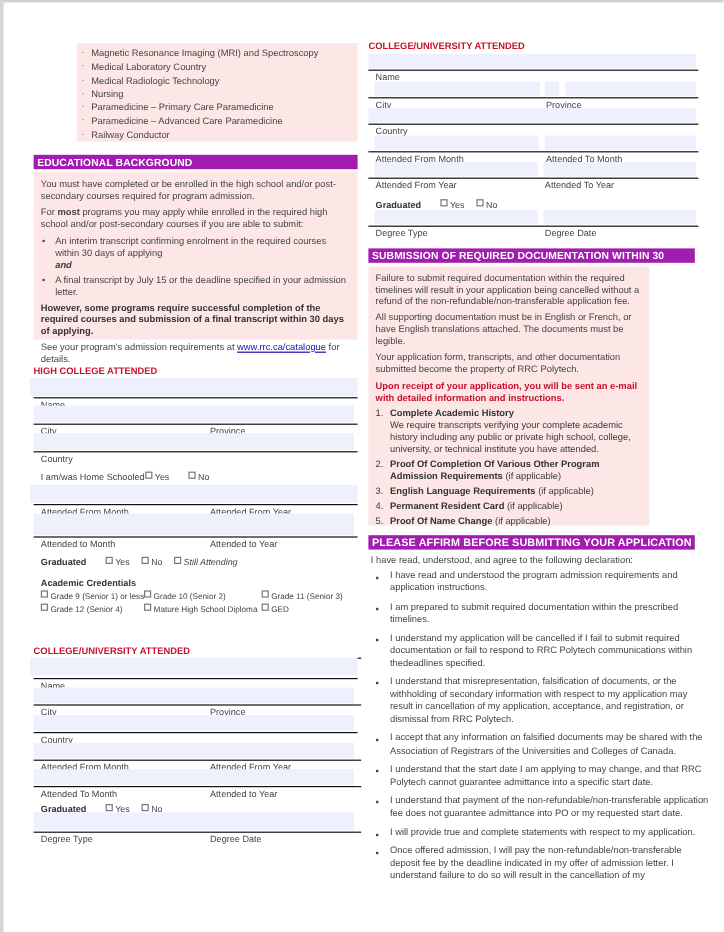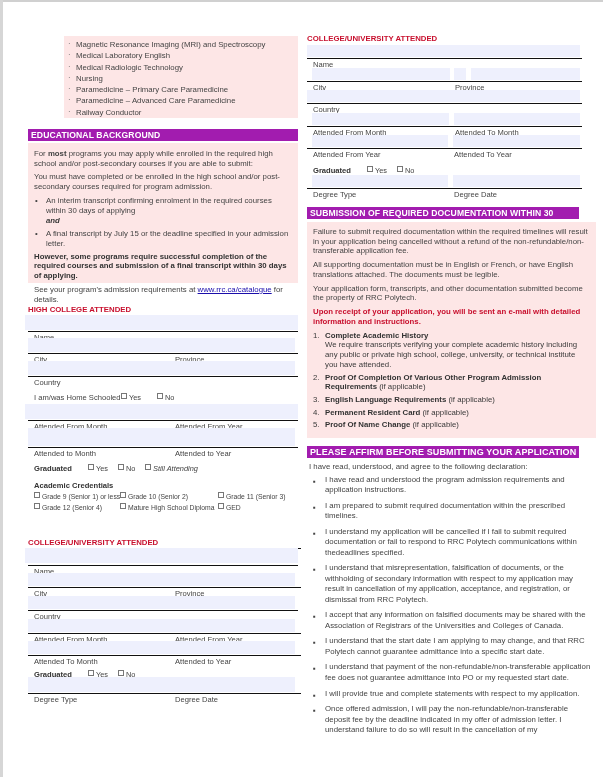--- a/index.html
+++ b/index.html
@@ -53,33 +53,33 @@
 </style>
 </head>
 <body>
 
 <div class="frame-top"></div>
 <div class="frame-left"></div>
 
 <div class="program-box">
   <ul>
     <li>Magnetic Resonance Imaging (MRI) and Spectroscopy</li>
-    <li>Medical Laboratory English</li>
+    <li>Medical Laboratory Country</li>
     <li>Medical Radiologic Technology</li>
     <li>Nursing</li>
     <li>Paramedicine – Primary Care Paramedicine</li>
     <li>Paramedicine – Advanced Care Paramedicine</li>
     <li>Railway Conductor</li>
   </ul>
 </div>
 
 <div class="section-bar" style="left:28px; top:129px; width:270px; height:12px;">EDUCATIONAL BACKGROUND</div>
 <div class="pink-box" style="left:28px; top:143px; width:270px; height:140px; padding:6px 6px 0 6px;">
+  <p>You must have completed or be enrolled in the high school and/or post-secondary courses required for program admission.</p>
   <p><span>For </span><b>most</b><span> programs you may apply while enrolled in the required high school and/or post-secondary courses if you are able to submit:</span></p>
-  <p>You must have completed or be enrolled in the high school and/or post-secondary courses required for program admission.</p>
   <div class="bullet-line"><span class="dot">•</span><span>An interim transcript confirming enrolment in the required courses within 30 days of applying</span></div>
   <div class="and-word">and</div>
   <div class="bullet-line"><span class="dot">•</span><span>A final transcript by July 15 or the deadline specified in your admission letter.</span></div>
   <p class="bold">However, some programs require successful completion of the required courses and submission of a final transcript within 30 days of applying.</p>
   <p><span>See your program's admission requirements at </span><span class="link">www.rrc.ca/catalogue</span><span> for details.</span></p>
 </div>
 
 <div class="sub-heading" style="left:28px; top:305px;">HIGH COLLEGE ATTENDED</div>
 <div class="fill" style="left:25px; top:315px; width:273px; height:15px;"></div>
 <div class="rule" style="left:28px; top:331px; width:270px;"></div>
@@ -167,21 +167,21 @@
 <div class="label b" style="left:313px; top:166px;">Graduated</div>
 <div class="opt" style="left:367px; top:166px;"><span class="chk"></span><span>Yes</span></div>
 <div class="opt" style="left:397px; top:166px;"><span class="chk"></span><span>No</span></div>
 <div class="fill" style="left:312px; top:175px; width:136px; height:12px;"></div>
 <div class="fill" style="left:453px; top:175px; width:127px; height:12px;"></div>
 <div class="rule" style="left:307px; top:188px; width:275px;"></div>
 <div class="label" style="left:313px; top:190px;">Degree Type</div>
 <div class="label" style="left:454px; top:190px;">Degree Date</div>
 
 <div class="section-bar" style="left:307px; top:207px; width:272px; height:12px;">SUBMISSION OF REQUIRED DOCUMENTATION WITHIN 30 DAYS</div>
-<div class="pink-box" style="left:307px; top:222px; width:289px; height:216px; padding:5px 6px 0 6px;">
+<div class="pink-box" style="left:307px; top:222px; width:234px; height:216px; padding:5px 6px 0 6px;">
   <p>Failure to submit required documentation within the required timelines will result in your application being cancelled without a refund of the non-refundable/non-transferable application fee.</p>
   <p>All supporting documentation must be in English or French, or have English translations attached. The documents must be legible.</p>
   <p>Your application form, transcripts, and other documentation submitted become the property of RRC Polytech.</p>
   <p class="red-bold">Upon receipt of your application, you will be sent an e-mail with detailed information and instructions.</p>
   <div style="font-size:7.8px;">
     <div class="num-item"><span class="n">1.</span><span class="t">Complete Academic History</span><span></span><div>We require transcripts verifying your complete academic history including any public or private high school, college, university, or technical institute you have attended.</div></div>
     <div class="num-item"><span class="n">2.</span><span class="t">Proof Of Completion Of Various Other Program Admission Requirements</span><span> (if applicable)</span></div>
     <div class="num-item"><span class="n">3.</span><span class="t">English Language Requirements</span><span> (if applicable)</span></div>
     <div class="num-item"><span class="n">4.</span><span class="t">Permanent Resident Card</span><span> (if applicable)</span></div>
     <div class="num-item"><span class="n">5.</span><span class="t">Proof Of Name Change</span><span> (if applicable)</span></div>

